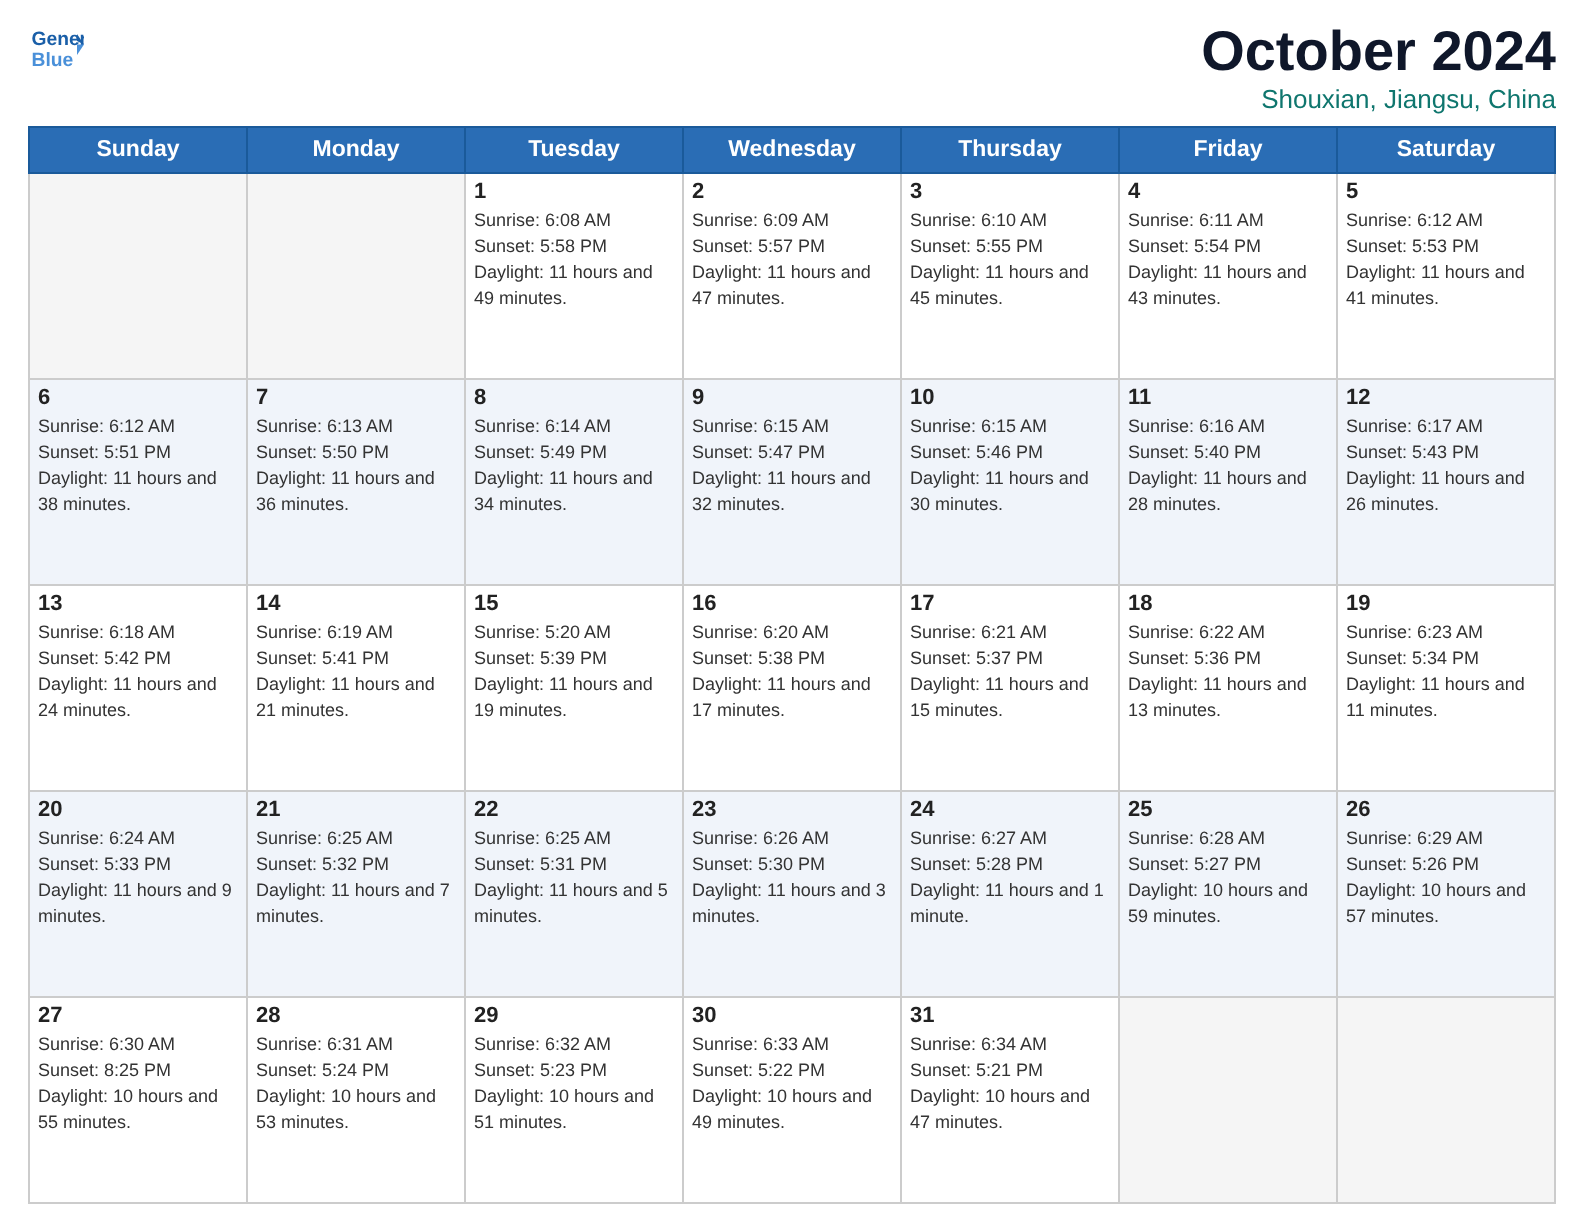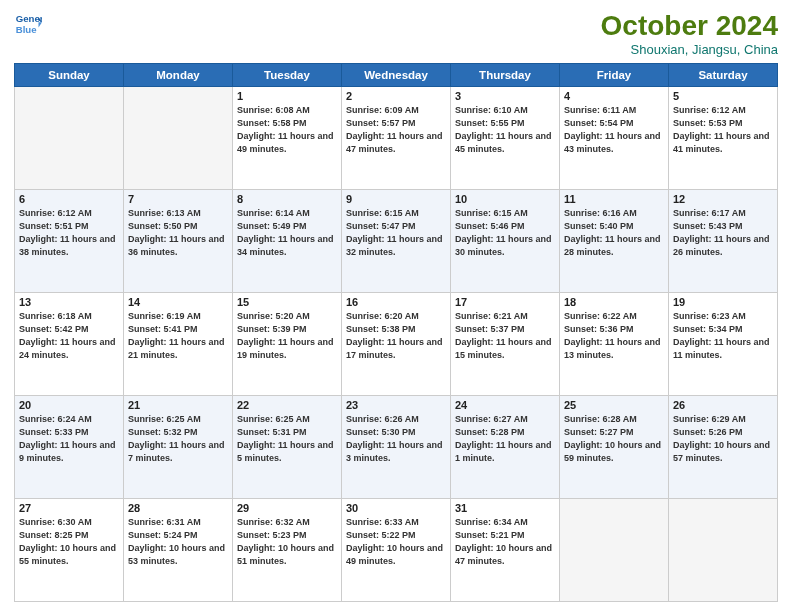--- a/index.html
+++ b/index.html
@@ -31,21 +31,21 @@
     .logo-icon {
       width: 28px;
       height: 28px;
     }
     .title-area {
       text-align: right;
     }
     .month-title {
       font-size: 28px;
       font-weight: bold;
-      color: #4d7c0f;
+      color: #0f172a;
     }
     .subtitle {
       font-size: 13px;
       color: #0f766e;
     }
     .calendar {
       flex: 1;
       border: 1px solid #ccc;
       border-collapse: collapse;
       width: 100%;
@@ -77,21 +77,20 @@
       font-size: 11px;
       font-weight: bold;
       color: #222;
       display: block;
       margin-bottom: 2px;
     }
     .cell-text {
       font-size: 9px;
       line-height: 1.45;
       color: #333;
-      font-weight: bold;
     }
     tr:nth-child(odd) td:not(.empty) { background: #fff; }
     tr:nth-child(even) td:not(.empty) { background: #f0f4fa; }
     
     .row-white td:not(.empty) { background: #fff; }
     .row-blue td:not(.empty) { background: #e8eef7; }
   </style>
 </head>
 <body>
 

